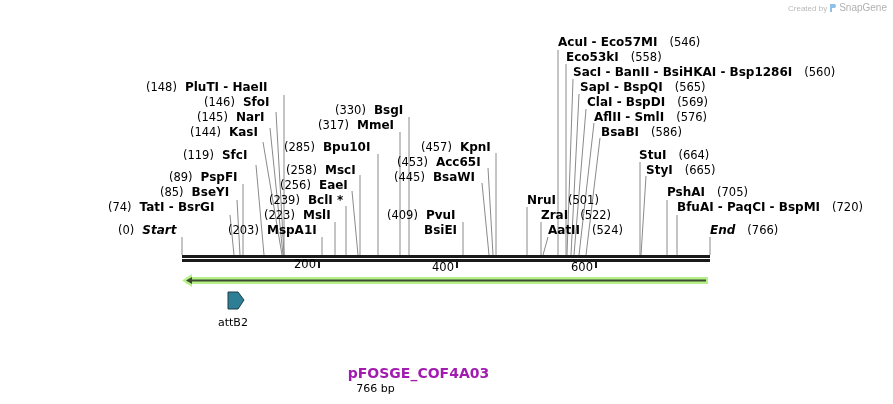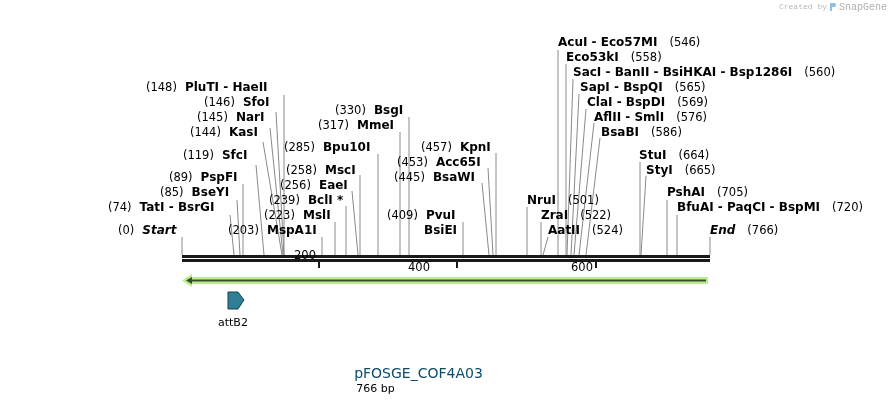--- a/index.html
+++ b/index.html
@@ -3,23 +3,23 @@
 <meta charset="utf-8">
 <style>
   html, body { margin: 0; padding: 0; background: #ffffff; }
   body { width: 893px; height: 404px; position: relative; overflow: hidden; font-family: "DejaVu Sans", sans-serif; }
   #map { position: absolute; left: 0; top: 0; }
   .lbl { font-family: "DejaVu Sans", sans-serif; font-size: 11.5px; fill: #000; }
   .name { font-weight: bold; font-size: 12px; }
   .pos { font-weight: normal; font-size: 11.5px; }
   .ital { font-style: italic; font-weight: bold; }
   .conn { stroke: #8a8a8a; stroke-width: 1; fill: none; }
-  .credit { position: absolute; right: 6px; top: 2px; font-size: 8px; color: #b8b8b8; font-family: Liberation Mono, monospace; display: flex; align-items: flex-start; gap: 2px; }
+  .credit { position: absolute; right: 6px; top: 2px; font-size: 8px; color: #b8b8b8; font-family: Liberation Sans, sans-serif; display: flex; align-items: flex-end; gap: 2px; }
   .credit .brand { font-size: 10px; color: #b0b0b0; }
-  .title { position: absolute; left: 0; width: 837px; text-align: center; top: 365px; font-weight: normal; font-size: 14px; color: #0c4a6e; }
+  .title { position: absolute; left: 0; width: 837px; text-align: center; top: 365px; font-weight: bold; font-size: 14px; color: #a21caf; }
   .subtitle { position: absolute; left: 0; width: 751px; text-align: center; top: 382px; font-size: 11px; color: #000; }
   .feat-label { position: absolute; left: 218px; top: 316px; font-size: 11px; color: #000; }
   .tick-lbl { position: absolute; font-size: 11.5px; color: #000; }
 </style>
 </head>
 <body>
 
 <div class="credit">
   <span>Created by</span>
   <svg width="8" height="10">
@@ -123,20 +123,20 @@
     <text x="541" y="219"><tspan class="name">ZraI</tspan><tspan class="pos" dx="12">(522)</tspan></text>
     <text x="548" y="234"><tspan class="name">AatII</tspan><tspan class="pos" dx="12">(524)</tspan></text>
     <text x="639" y="159"><tspan class="name">StuI</tspan><tspan class="pos" dx="12">(664)</tspan></text>
     <text x="646" y="174"><tspan class="name">StyI</tspan><tspan class="pos" dx="12">(665)</tspan></text>
     <text x="667" y="196"><tspan class="name">PshAI</tspan><tspan class="pos" dx="12">(705)</tspan></text>
     <text x="677" y="211"><tspan class="name">BfuAI  - PaqCI  - BspMI</tspan><tspan class="pos" dx="12">(720)</tspan></text>
     <text x="710" y="234"><tspan class="name ital">End</tspan><tspan class="pos" dx="12">(766)</tspan></text>
   </g>
 </svg>
 
-<span class="tick-lbl" style="left:294px; top:248px;">200</span>
-<span class="tick-lbl" style="left:408px; top:260px;">400</span>
+<span class="tick-lbl" style="left:294px; top:257px;">200</span>
+<span class="tick-lbl" style="left:432px; top:260px;">400</span>
 <span class="tick-lbl" style="left:571px; top:260px;text-align:right;">600</span>
 
 <span class="feat-label">attB2</span>
 
 <div class="title">pFOSGE_COF4A03</div>
 <div class="subtitle">766 bp</div>
 
 </body></html>

